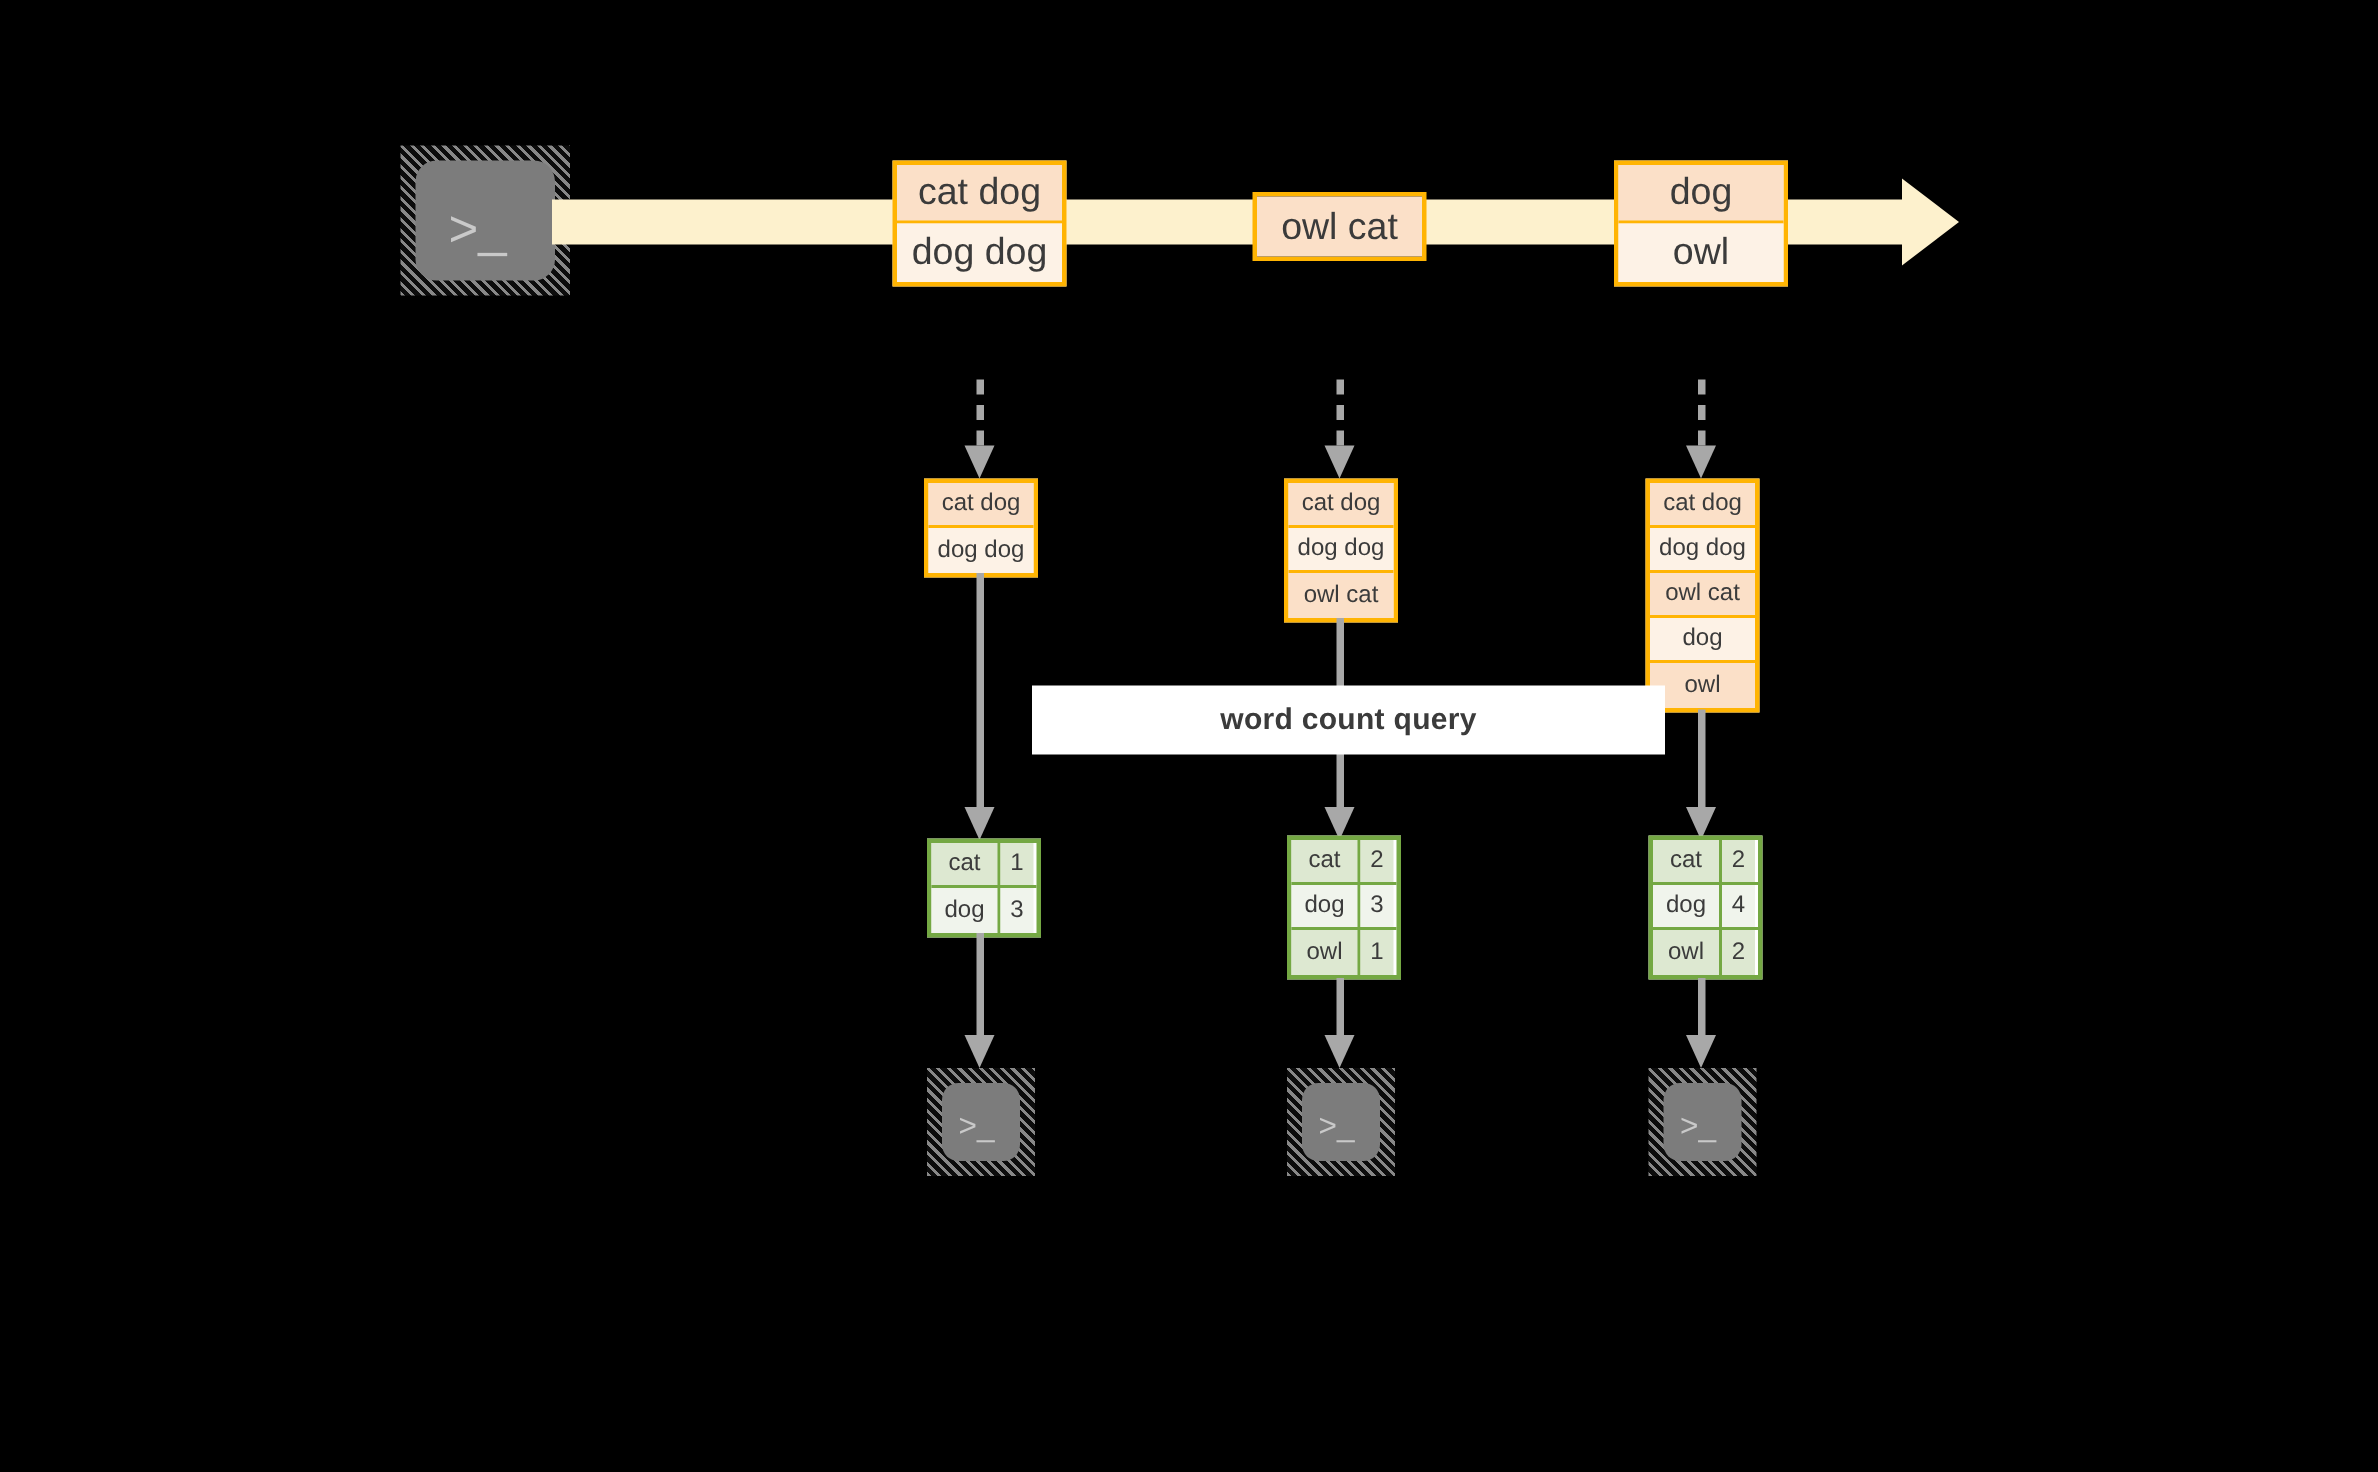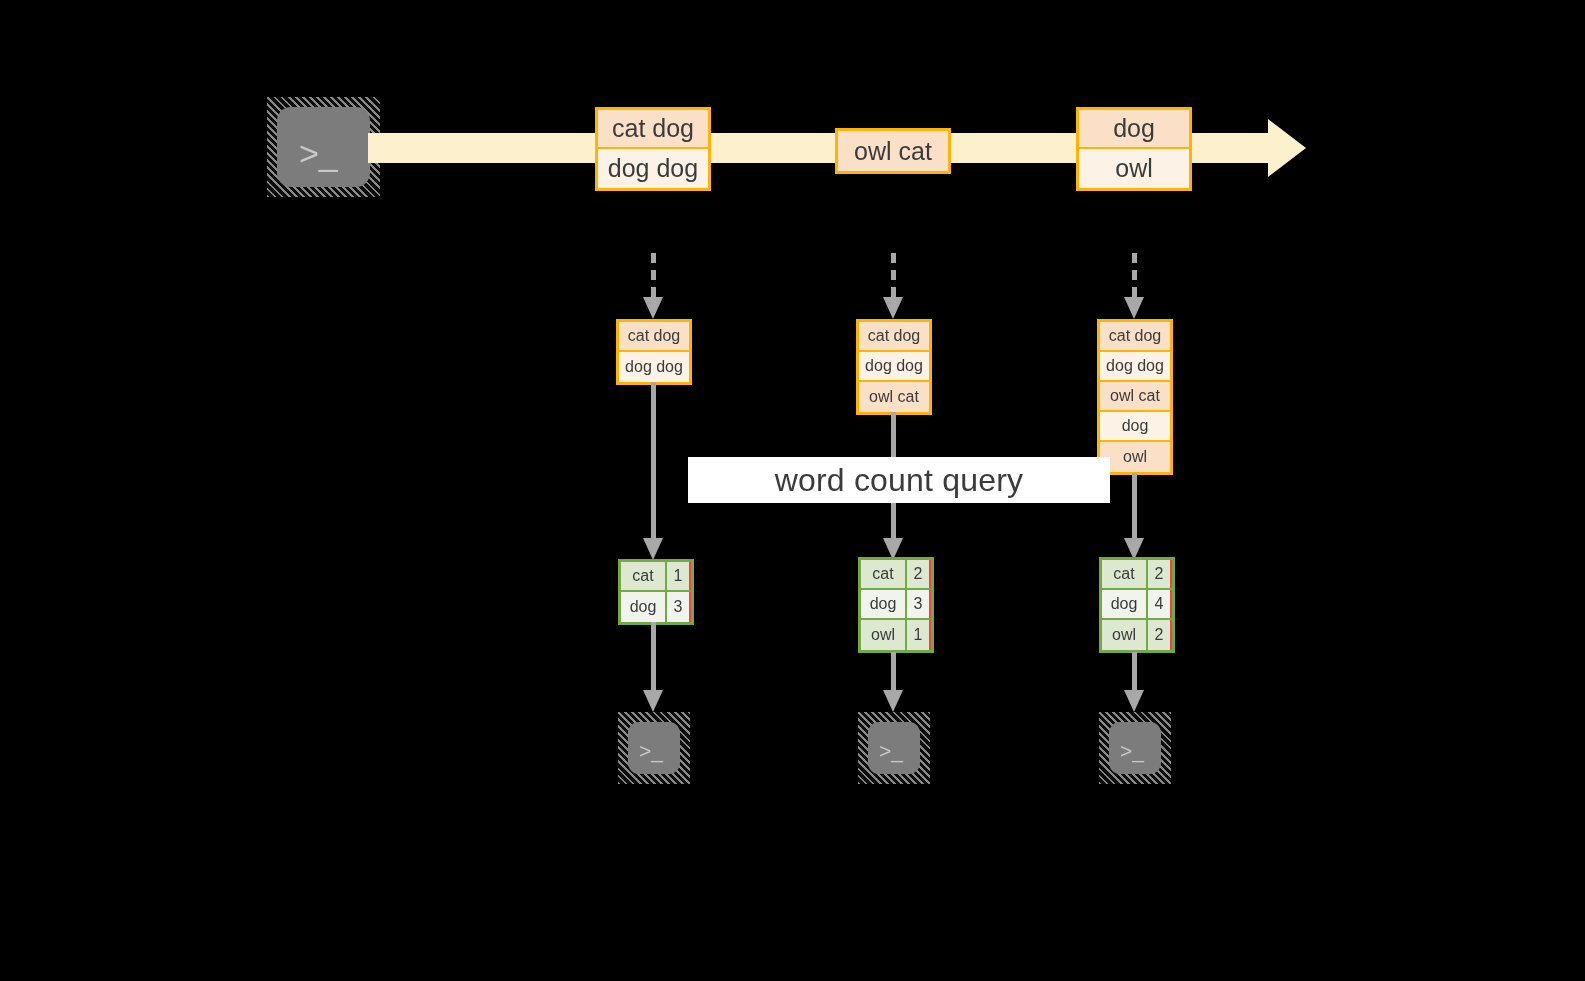--- a/index.html
+++ b/index.html
@@ -87,21 +87,21 @@
 
   .rec-table.big .rec-row { height: 39px; font-size: 25px; }
   .rec-table.big.single .rec-row { height: 40px; }
   .rec-table.mini .rec-row { height: 30px; font-size: 16px; }
 
   
   .cnt-table {
     position: absolute;
     box-sizing: border-box;
     border: 3px solid #74a843;
-    background: #ef4444;
+    background: #ffffff;
     display: flex;
     flex-direction: column;
     text-align: center;
   }
   .cnt-row {
     display: flex;
     box-sizing: border-box;
     height: 30px;
     border-bottom: 2px solid #74a843;
   }
@@ -154,24 +154,25 @@
 
   
   .query-band {
     position: absolute;
     background: #ffffff;
     display: flex;
     align-items: center;
     justify-content: center;
   }
   .query-band .label {
-    font-size: 32px;
+    font-size: 20px;
     color: #3b3b3b;
     white-space: nowrap;
     letter-spacing: 0.2px;
+    font-weight: bold;
   }
 </style>
 </head>
 <body>
 
 <div id="stage">
 
   <div class="terminal" style="left:267px; top:97px; width:113px; height:100px;">
     <div class="screen">
       <span class="prompt" style="left:22px; top:29px; font-size:34px;">&gt;_</span>

